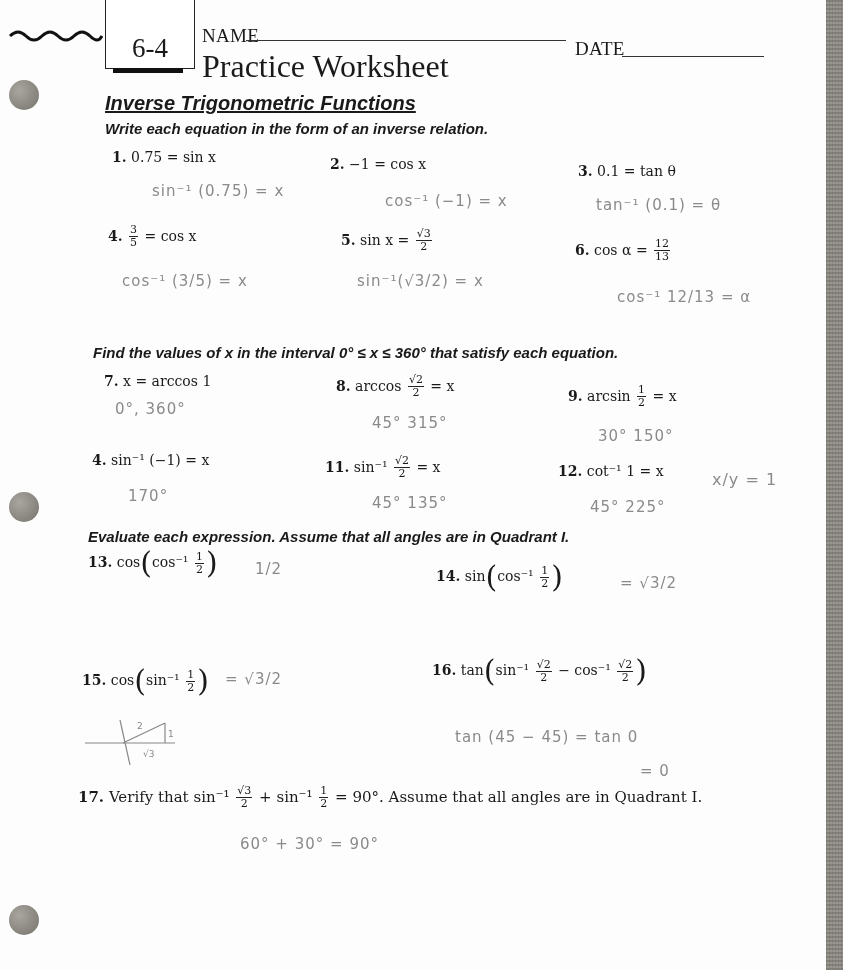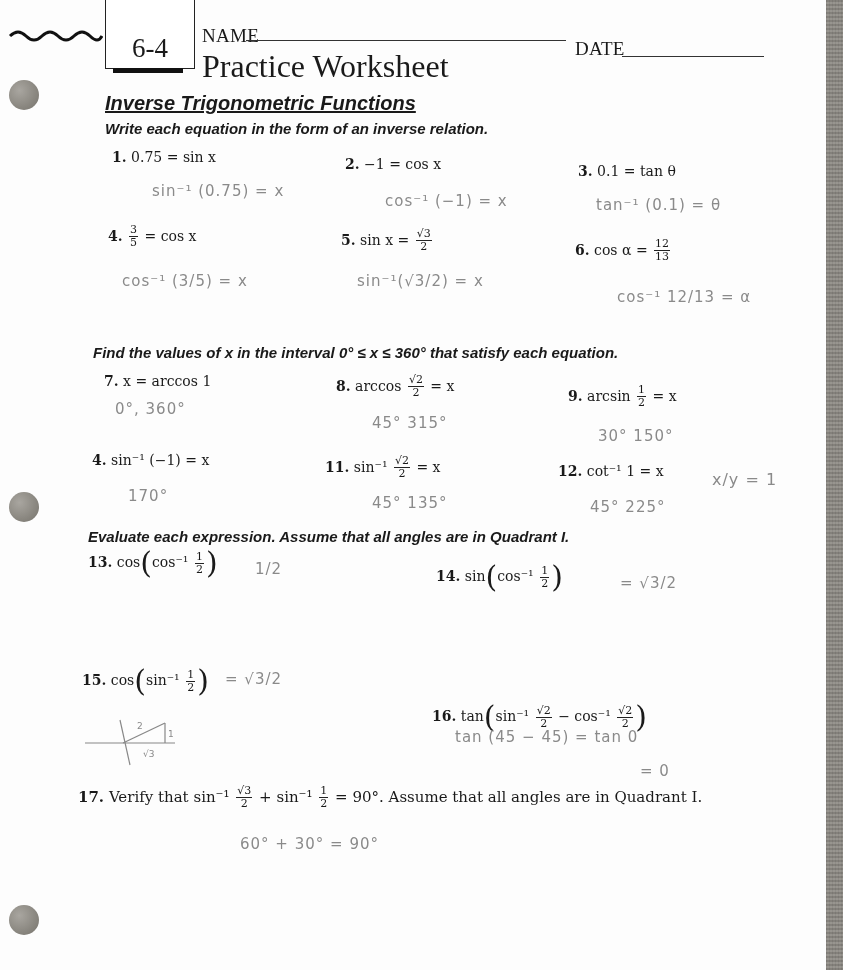--- a/index.html
+++ b/index.html
@@ -46,21 +46,21 @@
 <div class="abs label-small" style="left:575px;top:38px;">DATE</div>
 <div class="line" style="left:622px;top:56px;width:142px;"></div>
 <div class="abs title" style="left:202px;top:48px;">Practice Worksheet</div>
 <div class="abs subtitle" style="left:105px;top:92px;">Inverse Trigonometric Functions</div>
 
 <div class="abs instr" style="left:105px;top:120px;">Write each equation in the form of an inverse relation.</div>
 
 <div class="abs prob" style="left:112px;top:149px;"><b>1.</b> <span>0.75 = sin x</span></div>
 <div class="abs hw" style="left:152px;top:182px;">sin⁻¹ (0.75) = x</div>
 
-<div class="abs prob" style="left:345px;top:156px;text-align:center;"><b>2.</b> <span>−1 = cos x</span></div>
+<div class="abs prob" style="left:330px;top:156px;text-align:center;"><b>2.</b> <span>−1 = cos x</span></div>
 <div class="abs hw" style="left:385px;top:192px;">cos⁻¹ (−1) = x</div>
 
 <div class="abs prob" style="left:578px;top:163px;"><b>3.</b> <span>0.1 = tan θ</span></div>
 <div class="abs hw" style="left:596px;top:196px;">tan⁻¹ (0.1) = θ</div>
 
 <div class="abs prob" style="left:108px;top:224px;"><b>4.</b> <span class="frac"><span class="n">3</span><span class="d">5</span></span> <span>= cos x</span></div>
 <div class="abs hw" style="left:122px;top:272px;">cos⁻¹ (3/5) = x</div>
 
 <div class="abs prob" style="left:341px;top:228px;"><b>5.</b> <span>sin x =</span> <span class="frac"><span class="n">√3</span><span class="d">2</span></span></div>
 <div class="abs hw" style="left:357px;top:272px;">sin⁻¹(√3/2) = x</div>
@@ -102,18 +102,18 @@
 <svg class="abs" style="left:85px;top:715px;" width="110" height="55">
   <line x1="0" y1="28" x2="90" y2="28" stroke="#888" stroke-width="1.2"></line>
   <line x1="35" y1="5" x2="45" y2="50" stroke="#888" stroke-width="1.2"></line>
   <line x1="38" y1="28" x2="80" y2="8" stroke="#888" stroke-width="1.2"></line>
   <line x1="80" y1="8" x2="80" y2="28" stroke="#888" stroke-width="1.2"></line>
   <text x="52" y="14" font-size="9" fill="#888" font-family="DejaVu Sans, sans-serif">2</text>
   <text x="83" y="22" font-size="9" fill="#888" font-family="DejaVu Sans, sans-serif">1</text>
   <text x="58" y="42" font-size="9" fill="#888" font-family="DejaVu Sans, sans-serif">√3</text>
 </svg>
 
-<div class="abs prob" style="left:432px;top:702px;"><b>16.</b> <span>tan</span><span class="paren">(</span><span>sin⁻¹</span> <span class="frac"><span class="n">√2</span><span class="d">2</span></span> <span>−</span> <span>cos⁻¹</span> <span class="frac"><span class="n">√2</span><span class="d">2</span></span><span class="paren">)</span></div>
+<div class="abs prob" style="left:432px;top:656px;"><b>16.</b> <span>tan</span><span class="paren">(</span><span>sin⁻¹</span> <span class="frac"><span class="n">√2</span><span class="d">2</span></span> <span>−</span> <span>cos⁻¹</span> <span class="frac"><span class="n">√2</span><span class="d">2</span></span><span class="paren">)</span></div>
 <div class="abs hw" style="left:455px;top:728px;">tan (45 − 45) = tan 0</div>
 <div class="abs hw" style="left:640px;top:762px;">= 0</div>
 
 <div class="abs prob" style="left:78px;top:785px;font-size:15px;"><b>17.</b> <span>Verify that</span> <span>sin⁻¹</span> <span class="frac"><span class="n">√3</span><span class="d">2</span></span> <span>+ sin⁻¹</span> <span class="frac"><span class="n">1</span><span class="d">2</span></span> <span>= 90°. Assume that all angles are in Quadrant I.</span></div>
 <div class="abs hw" style="left:240px;top:835px;">60° + 30° = 90°</div>
 
 </body></html>

